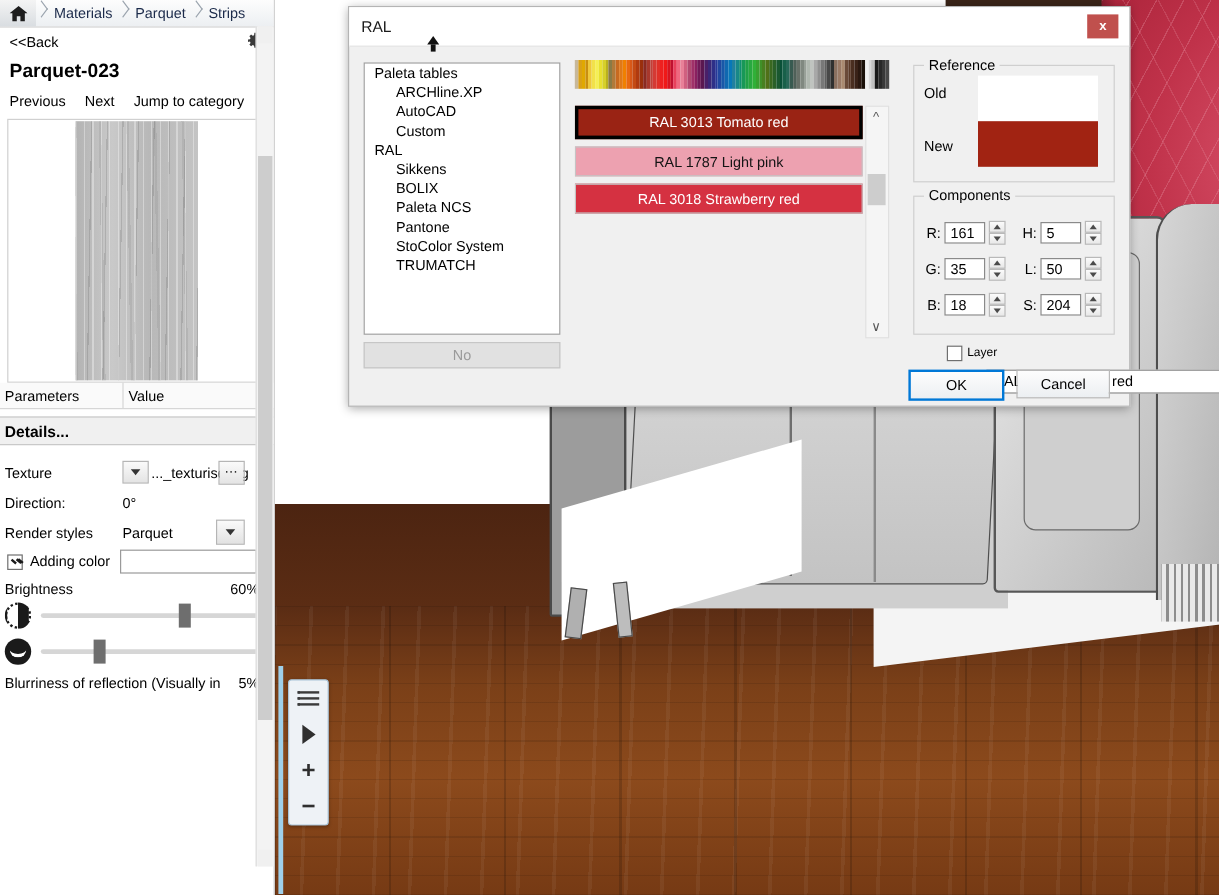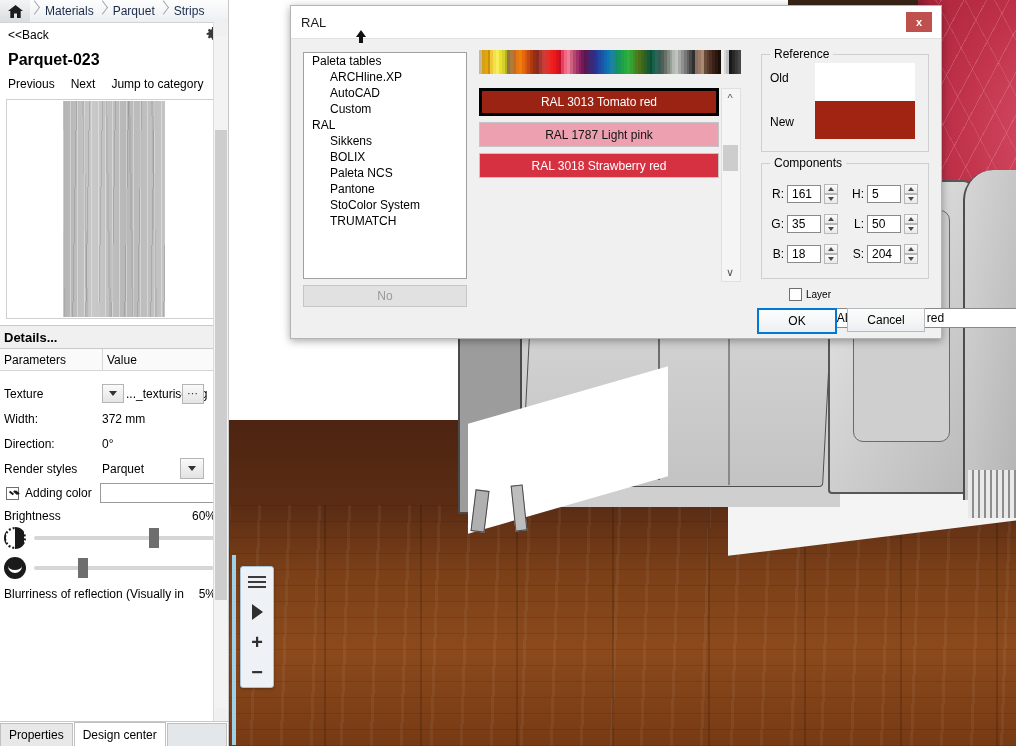--- a/index.html
+++ b/index.html
@@ -285,45 +285,41 @@
   <div id="navrow">
     <div>Previous</div>
     <div>Next</div>
     <div>Jump to category</div>
   </div>
 
   <div id="preview-box">
     <div id="preview-img"></div>
   </div>
 
-  <div id="details-hdr">Details...</div>
-
   <div id="cols">
     <div class="col c1">Parameters</div>
     <div class="col c2">Value</div>
   </div>
+
+  <div id="details-hdr">Details...</div>
 
   <div style="height:10px"></div>
 
   <div class="prow">
     <span class="plabel">Texture</span>
     <span class="mini-dd">
         <span class="chev"></span>
       </span>
     <span class="pval" style="flex:none;padding-left:2px">..._texturise.jpg</span>
     <span class="dots-btn">⋯</span>
   </div>
 
 
 
 
-  <div class="prow">
-    <span class="plabel">Width:</span>
-    <span class="pval">372 mm</span>
-  </div>
 
   <div class="prow">
     <span class="plabel">Direction:</span>
     <span class="pval">0°</span>
   </div>
 
   <div class="prow">
     <span class="plabel">Render styles</span>
     <span class="pval">Parquet</span>
     <span class="dd-wide">
@@ -359,25 +355,20 @@
     <span class="lbl">Blurriness of reflection (Visually in</span>
     <span>5%</span>
   </div>
 
   <div id="left-scroll">
     <div class="up"></div>
     <div class="thumb"></div>
     <div class="down"></div>
   </div>
 
-  <div id="tabs">
-    <div class="tab">Properties</div>
-    <div class="tab active">Design center</div>
-    <div class="tab filler"></div>
-  </div>
 </div>
 
 <div id="dialog">
   <div id="dlg-title">
     <span id="dlg-title-txt">RAL</span>
     <span id="dlg-close">x</span>
   </div>
 
   <div id="tree-box">
     <div class="tree-item">Paleta tables</div>

